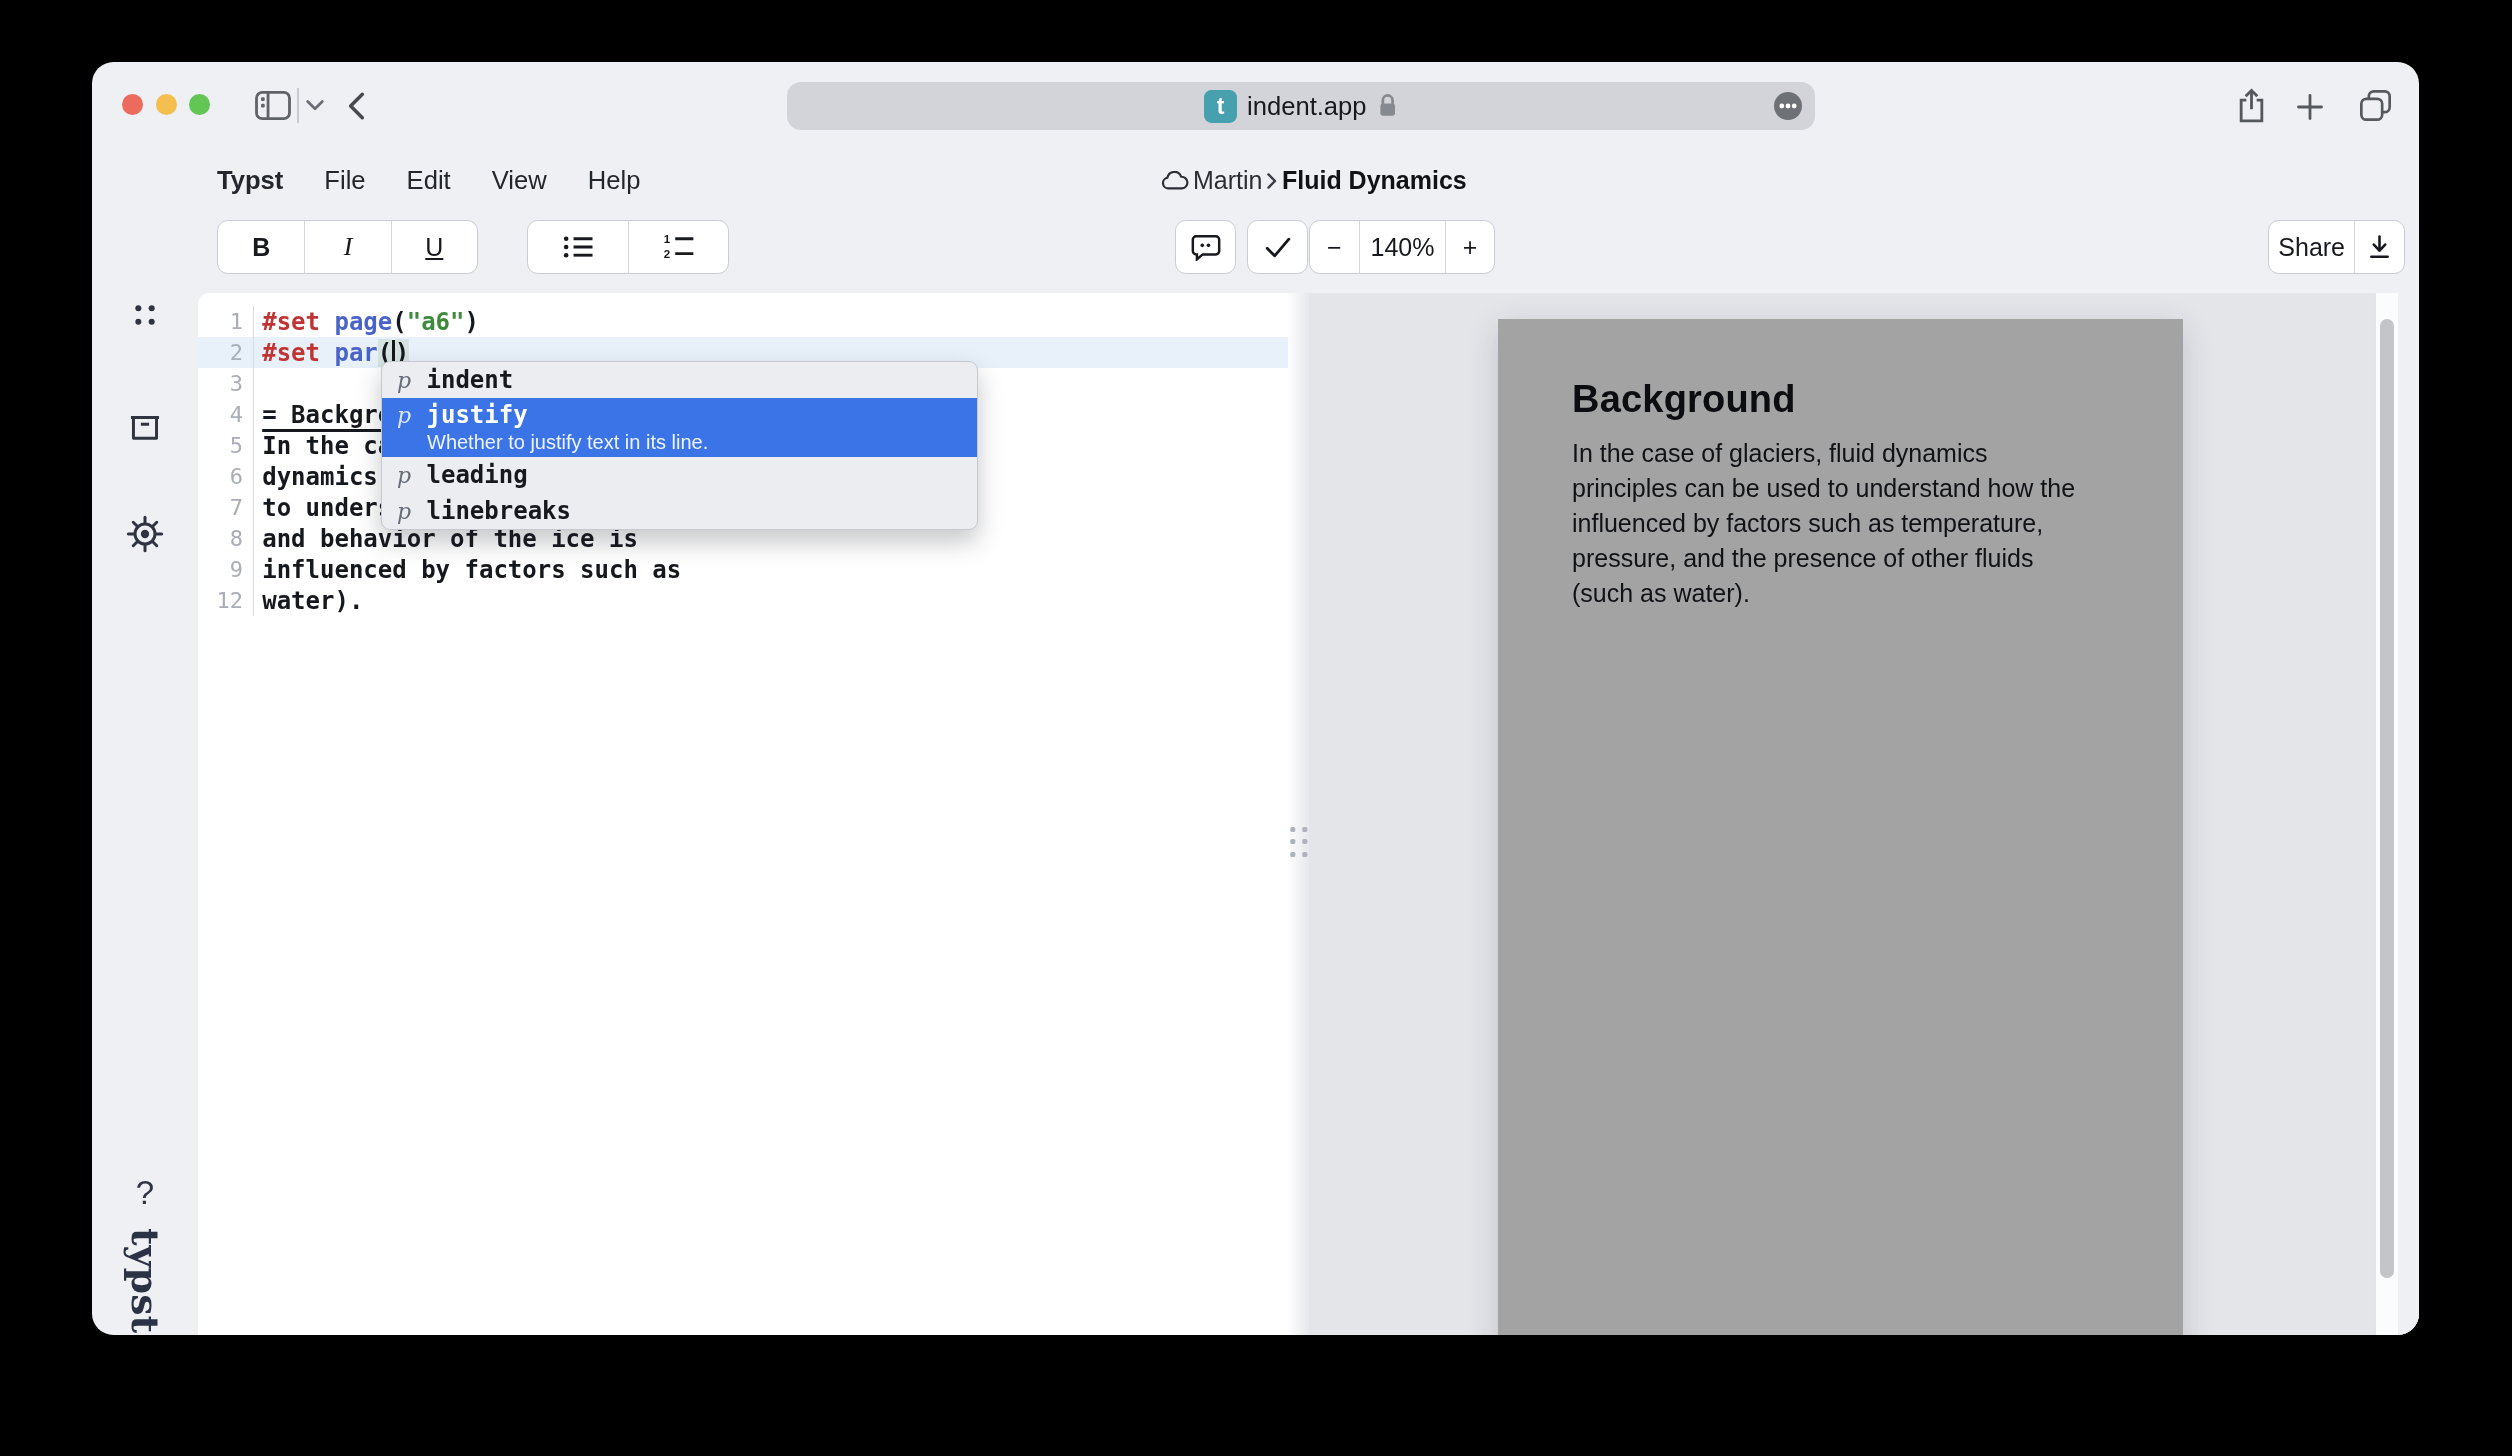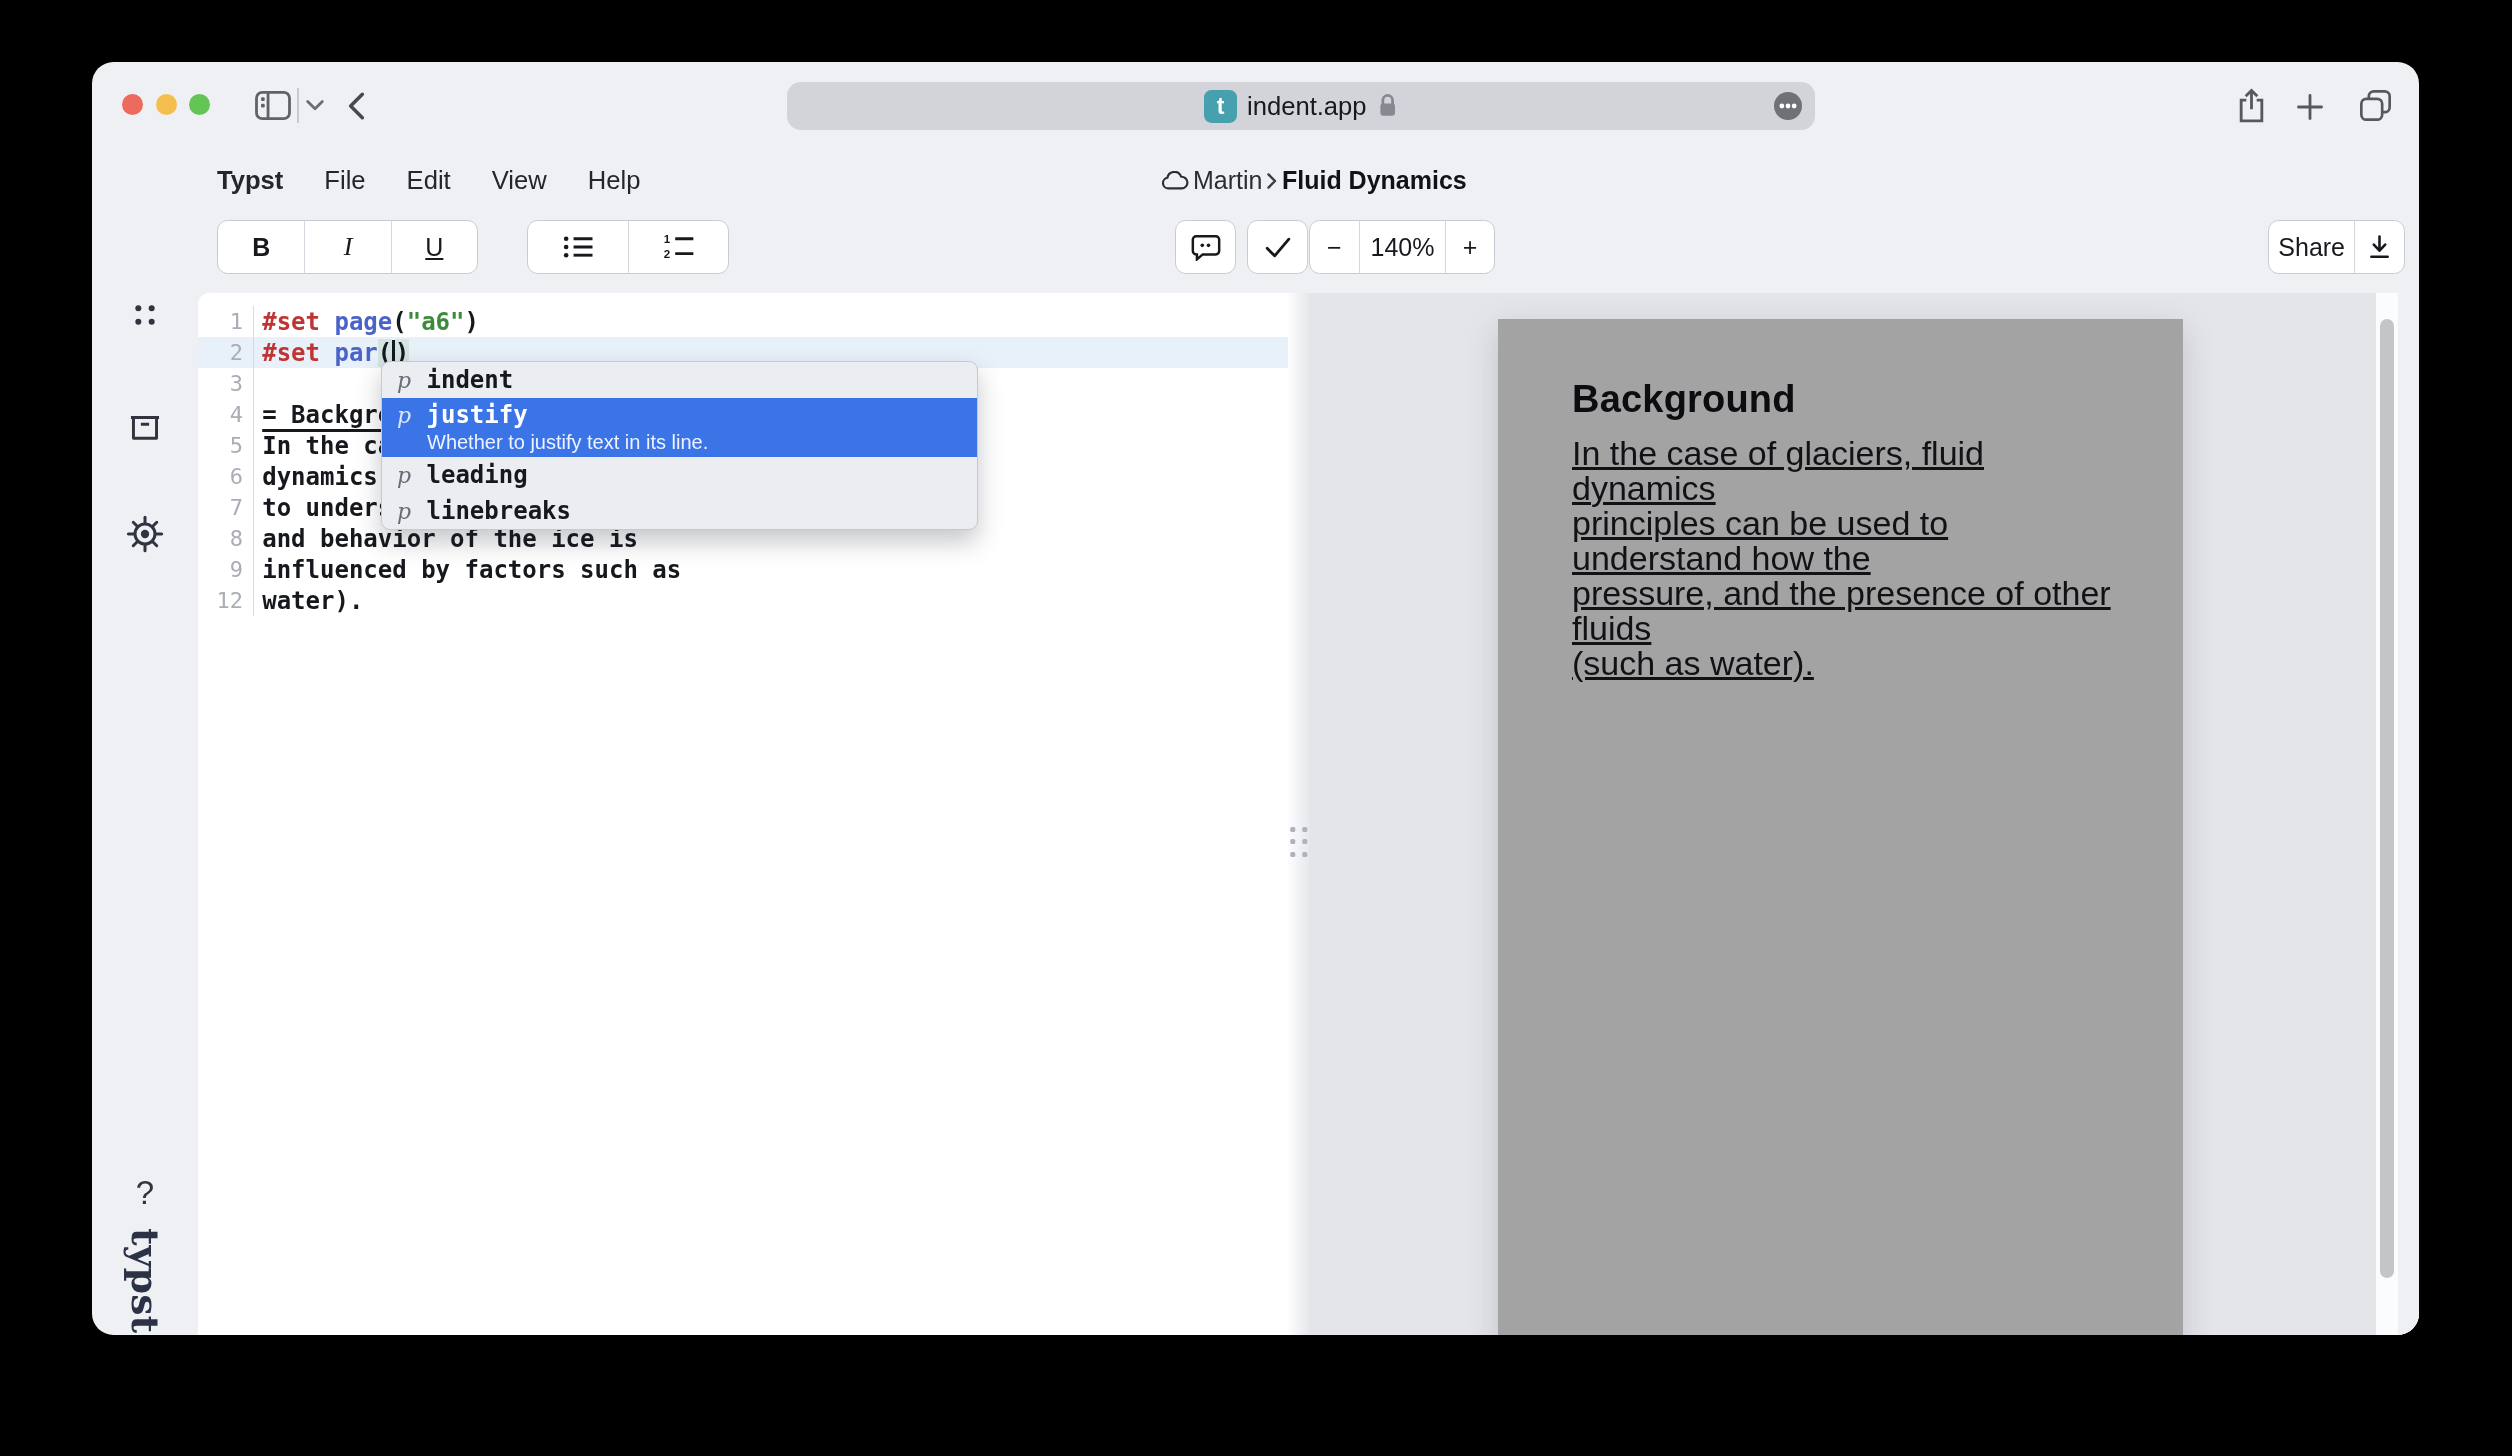--- a/index.html
+++ b/index.html
@@ -67,21 +67,21 @@
   .handle{position:absolute;left:50%;top:534px;transform:translateX(-50%);display:grid;grid-template-columns:repeat(2,5px);grid-auto-rows:5px;gap:7.4px;}
   .handle i{width:5px;height:5px;border-radius:1.6px;background:#aeb2bc;}
 
   
   .preview{position:absolute;left:1217px;top:231px;right:0;bottom:0;background:#e4e5e9;}
   .edge-strip{position:absolute;right:0;top:0;bottom:0;width:21.4px;background:#eef0f3;}
   .scroll-track{position:absolute;right:21.4px;top:0;bottom:0;width:22px;background:#fbfcfd;border-left:0.8px solid #e2e3e7;}
   .scroll-thumb{position:absolute;left:4.1px;top:26px;width:14px;height:959px;border-radius:7.4px;background:#c4c5c8;}
   .page{position:absolute;left:189px;top:25.6px;width:685px;height:1182px;background:#a3a3a3;box-shadow:0 10px 30px rgba(40,44,60,.18);}
   .page h1{margin:0;position:absolute;left:74px;top:59px;font-size:38px;color:#0b0d10;letter-spacing:0.2px;}
-  .pbody{position:absolute;left:74px;top:117px;width:553px;font-size:34px;line-height:35px;color:#101216;text-decoration:underline;}
+  .pbody{position:absolute;left:74px;top:117px;width:553px;font-size:25px;line-height:35px;color:#101216;}
 </style>
 </head>
 <body>
 
 <div class="screen">
   <div class="window">
 
     <div class="browser-bar">
       <span class="tl" style="left: 30px; background: rgb(237, 106, 94);" id="tl-red"></span>
       <span class="tl" style="left: 64px; background: rgb(245, 191, 79);" id="tl-yellow"></span>
@@ -324,20 +324,21 @@
           <i></i>
       </div>
     </div>
 
     <div class="preview">
       <div class="page">
         <h1>Background</h1>
         <div class="pbody" id="pbody">
             <div>In the case of glaciers, fluid dynamics</div>
             <div>principles can be used to understand how the</div>
+            <div>influenced by factors such as temperature,</div>
             <div>pressure, and the presence of other fluids</div>
             <div>(such as water).</div>
           </div>
       </div>
       <div class="edge-strip"></div>
       <div class="scroll-track">
         <div class="scroll-thumb"></div>
       </div>
     </div>
 

